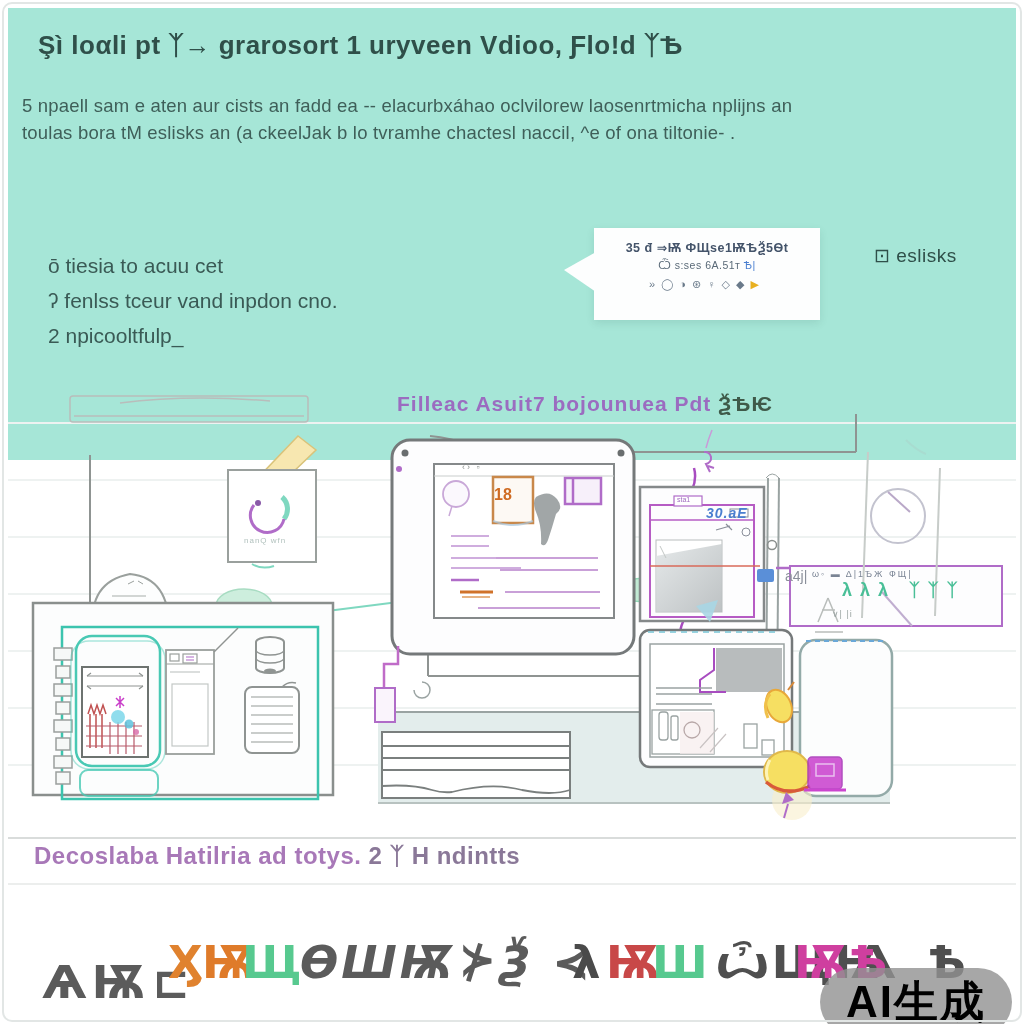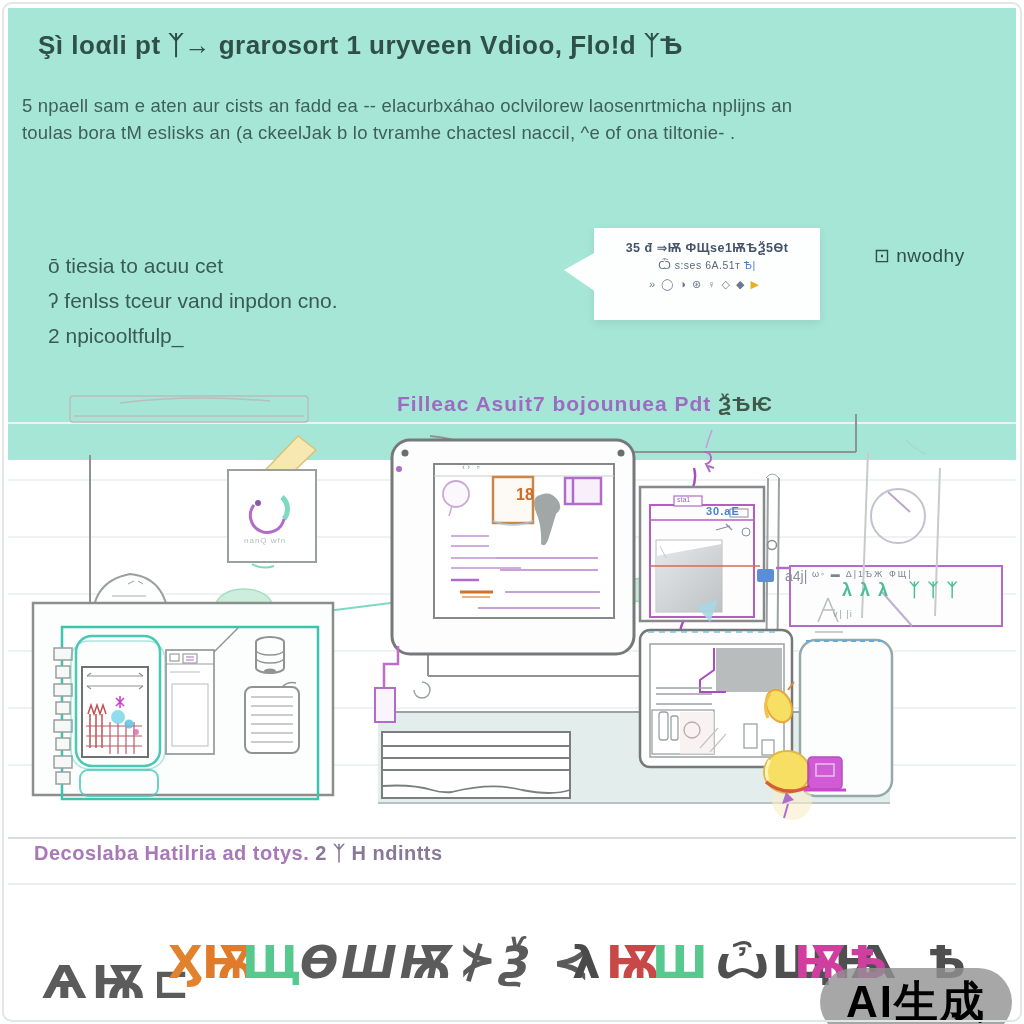--- a/index.html
+++ b/index.html
@@ -23,30 +23,30 @@
   .c2t{color:#4a7fd0;}
   .cicons{margin-top:7px;font-size:11px;color:#6a7a8a;letter-spacing:6px;}
   .cicons .last{color:#e8b020;}
   .sidenote{position:absolute;left:866px;top:236px;font-size:19px;color:#2f4f49;letter-spacing:.5px;}
   
   .d-title{position:absolute;left:350px;top:392px;width:470px;text-align:center;
     font-size:21px;font-weight:600;color:#9b6cc0;letter-spacing:1px;}
   .d-title .tail{color:#3f5a49;}
   .micro{position:absolute;white-space:nowrap;}
   .m-titlebar{left:462px;top:462px;font-size:9px;color:#8a8f8d;letter-spacing:2px;}
-  .m-icon{left:494px;top:486px;width:62px;text-align:center;font-size:16px;font-weight:bold;color:#cf6b22;}
+  .m-icon{left:494px;top:486px;width:62px;font-size:16px;font-weight:bold;color:#cf6b22;}
   .b-tab{left:677px;top:496px;font-size:7px;color:#a06cc0;}
-  .b-url{left:706px;top:505px;font-size:11px;font-weight:600;color:#4a7fd0;letter-spacing:1px;}
+  .b-url{left:706px;top:505px;font-size:14px;font-weight:600;color:#4a7fd0;letter-spacing:1px;font-style:italic;}
   .l-label{left:785px;top:568px;font-size:14px;color:#8a8f9a;}
   .p-row1{left:812px;top:569px;font-size:9px;color:#7a8494;letter-spacing:2px;}
   .p-row2{left:842px;top:580px;font-size:18px;font-weight:bold;color:#49bf97;letter-spacing:8px;}
   .sq-cap{left:244px;top:536px;font-size:8px;color:#b2c2be;letter-spacing:1px;}
   .c-ticks{left:832px;top:609px;font-size:9px;color:#9aa3a2;letter-spacing:1px;}
   
-  .caption{position:absolute;left:34px;top:842px;font-size:20px;font-weight:600;
+  .caption{position:absolute;left:34px;top:842px;font-size:24px;font-weight:600;
     color:#a878b8;letter-spacing:.5px;}
   .caption .tail{color:#8a7898;}
   
   .bg{position:absolute;top:936px;font-size:45px;font-weight:bold;font-family:"DejaVu Sans",sans-serif;}
   .bg0{left:42px;letter-spacing:5px;margin-top:20px;}
   .bg1{left:168px;}.bg2{left:202px;}.bg3{left:242px;}
   .bg4{left:300px;letter-spacing:3px;font-style:italic;}
   .bg5{left:572px;}.bg6{left:606px;}.bg7{left:652px;}
   .bg8{left:716px;letter-spacing:3px;}.bg9{left:794px;}.bg10{left:928px;}
   .watermark{position:absolute;left:820px;top:940px;width:192px;height:68px;
@@ -70,21 +70,21 @@
     <div>ō tiesia to acuu cet</div>
     <div>ʔ fenlss tceur vand inpdon cno.</div>
     <div>2 npicooltfulp_</div>
   </div>
   <div class="callout">
     <div class="callout-arrow"></div>
     <div class="c1">35 đ ⇒Ѭ ФЩse1ѬѢѮ5Ѳt</div>
     <div class="c2"><span>Ѽ s:ses 6A.51т </span><span class="c2t">Ѣ|</span></div>
     <div class="cicons"><span>»</span><span>◯</span><span>◑</span><span>⊛</span><span>♀</span><span>◇</span><span>◆</span><span class="last">▶</span></div>
   </div>
-  <div class="sidenote">⊡ nwodhy</div>
+  <div class="sidenote">⊡ eslisks</div>
 </div>
 
 <svg class="sketch" width="1024" height="1024" viewBox="0 0 1024 1024">
   <defs>
     <linearGradient id="grad1" x1="0" y1="0" x2="1" y2="1">
       <stop offset="0" stop-color="#e2e6e7"></stop>
         <stop offset="1" stop-color="#b6bbbd"></stop>
     </linearGradient>
   </defs>
 

